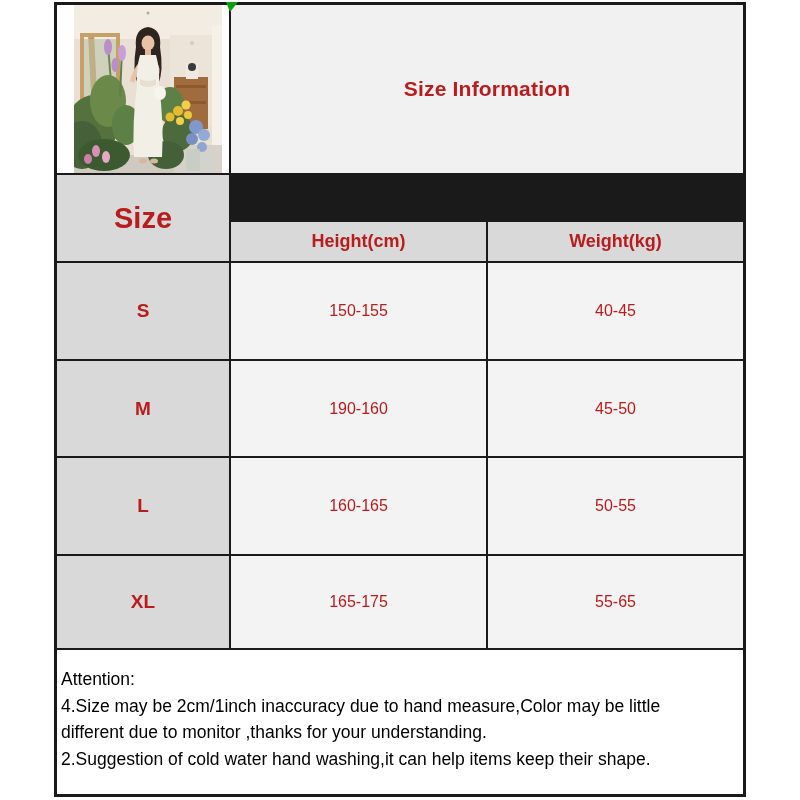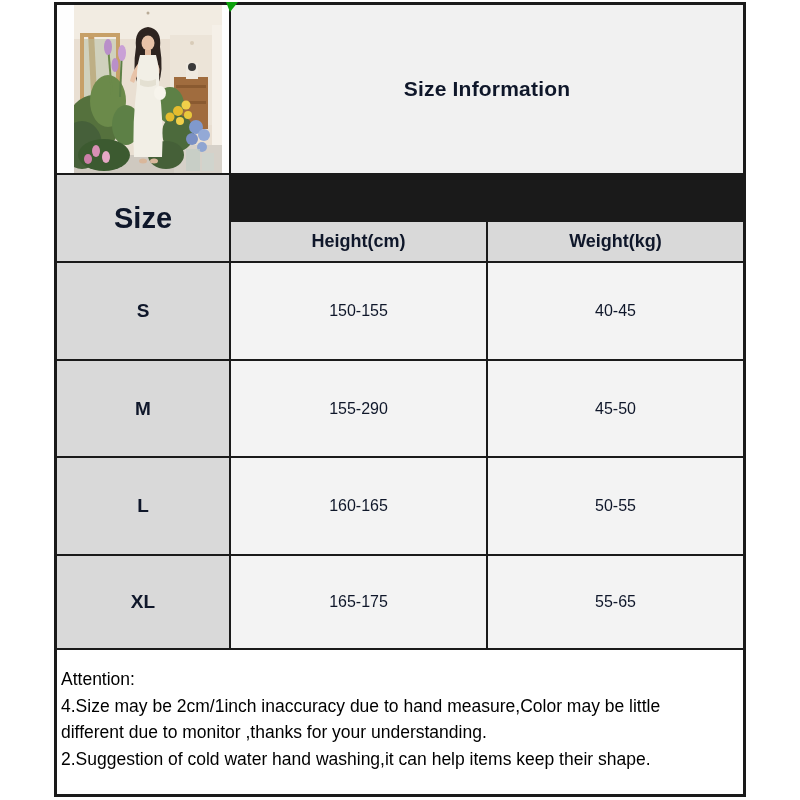--- a/index.html
+++ b/index.html
@@ -22,21 +22,21 @@
     background: #1a1a1a;
     display: grid;
     grid-template-columns: 172px 255px 255px;
     grid-template-rows: 168px 86px 96px 95px 96px 92px 144px;
     gap: 2px;
   }
   .cell {
     display: flex;
     align-items: center;
     justify-content: center;
-    color: #0f172a;
+    color: #b91c1c;
   }
   .photo-cell {
     background: #fefefe;
     grid-column: 1;
     grid-row: 1;
     display: flex;
     align-items: flex-start;
     justify-content: center;
     padding-top: 0;
   }
@@ -188,21 +188,21 @@
 
   <div class="cell hdr hdr-size">Size</div>
   <div class="cell hdr hdr-col">Height(cm)</div>
   <div class="cell hdr hdr-col">Weight(kg)</div>
 
   <div class="cell size-col">S</div>
   <div class="cell data-cell">150-155</div>
   <div class="cell data-cell">40-45</div>
 
   <div class="cell size-col">M</div>
-  <div class="cell data-cell">155-290</div>
+  <div class="cell data-cell">190-160</div>
   <div class="cell data-cell">45-50</div>
 
   <div class="cell size-col">L</div>
   <div class="cell data-cell">160-165</div>
   <div class="cell data-cell">50-55</div>
 
   <div class="cell size-col">XL</div>
   <div class="cell data-cell">165-175</div>
   <div class="cell data-cell">55-65</div>
 

